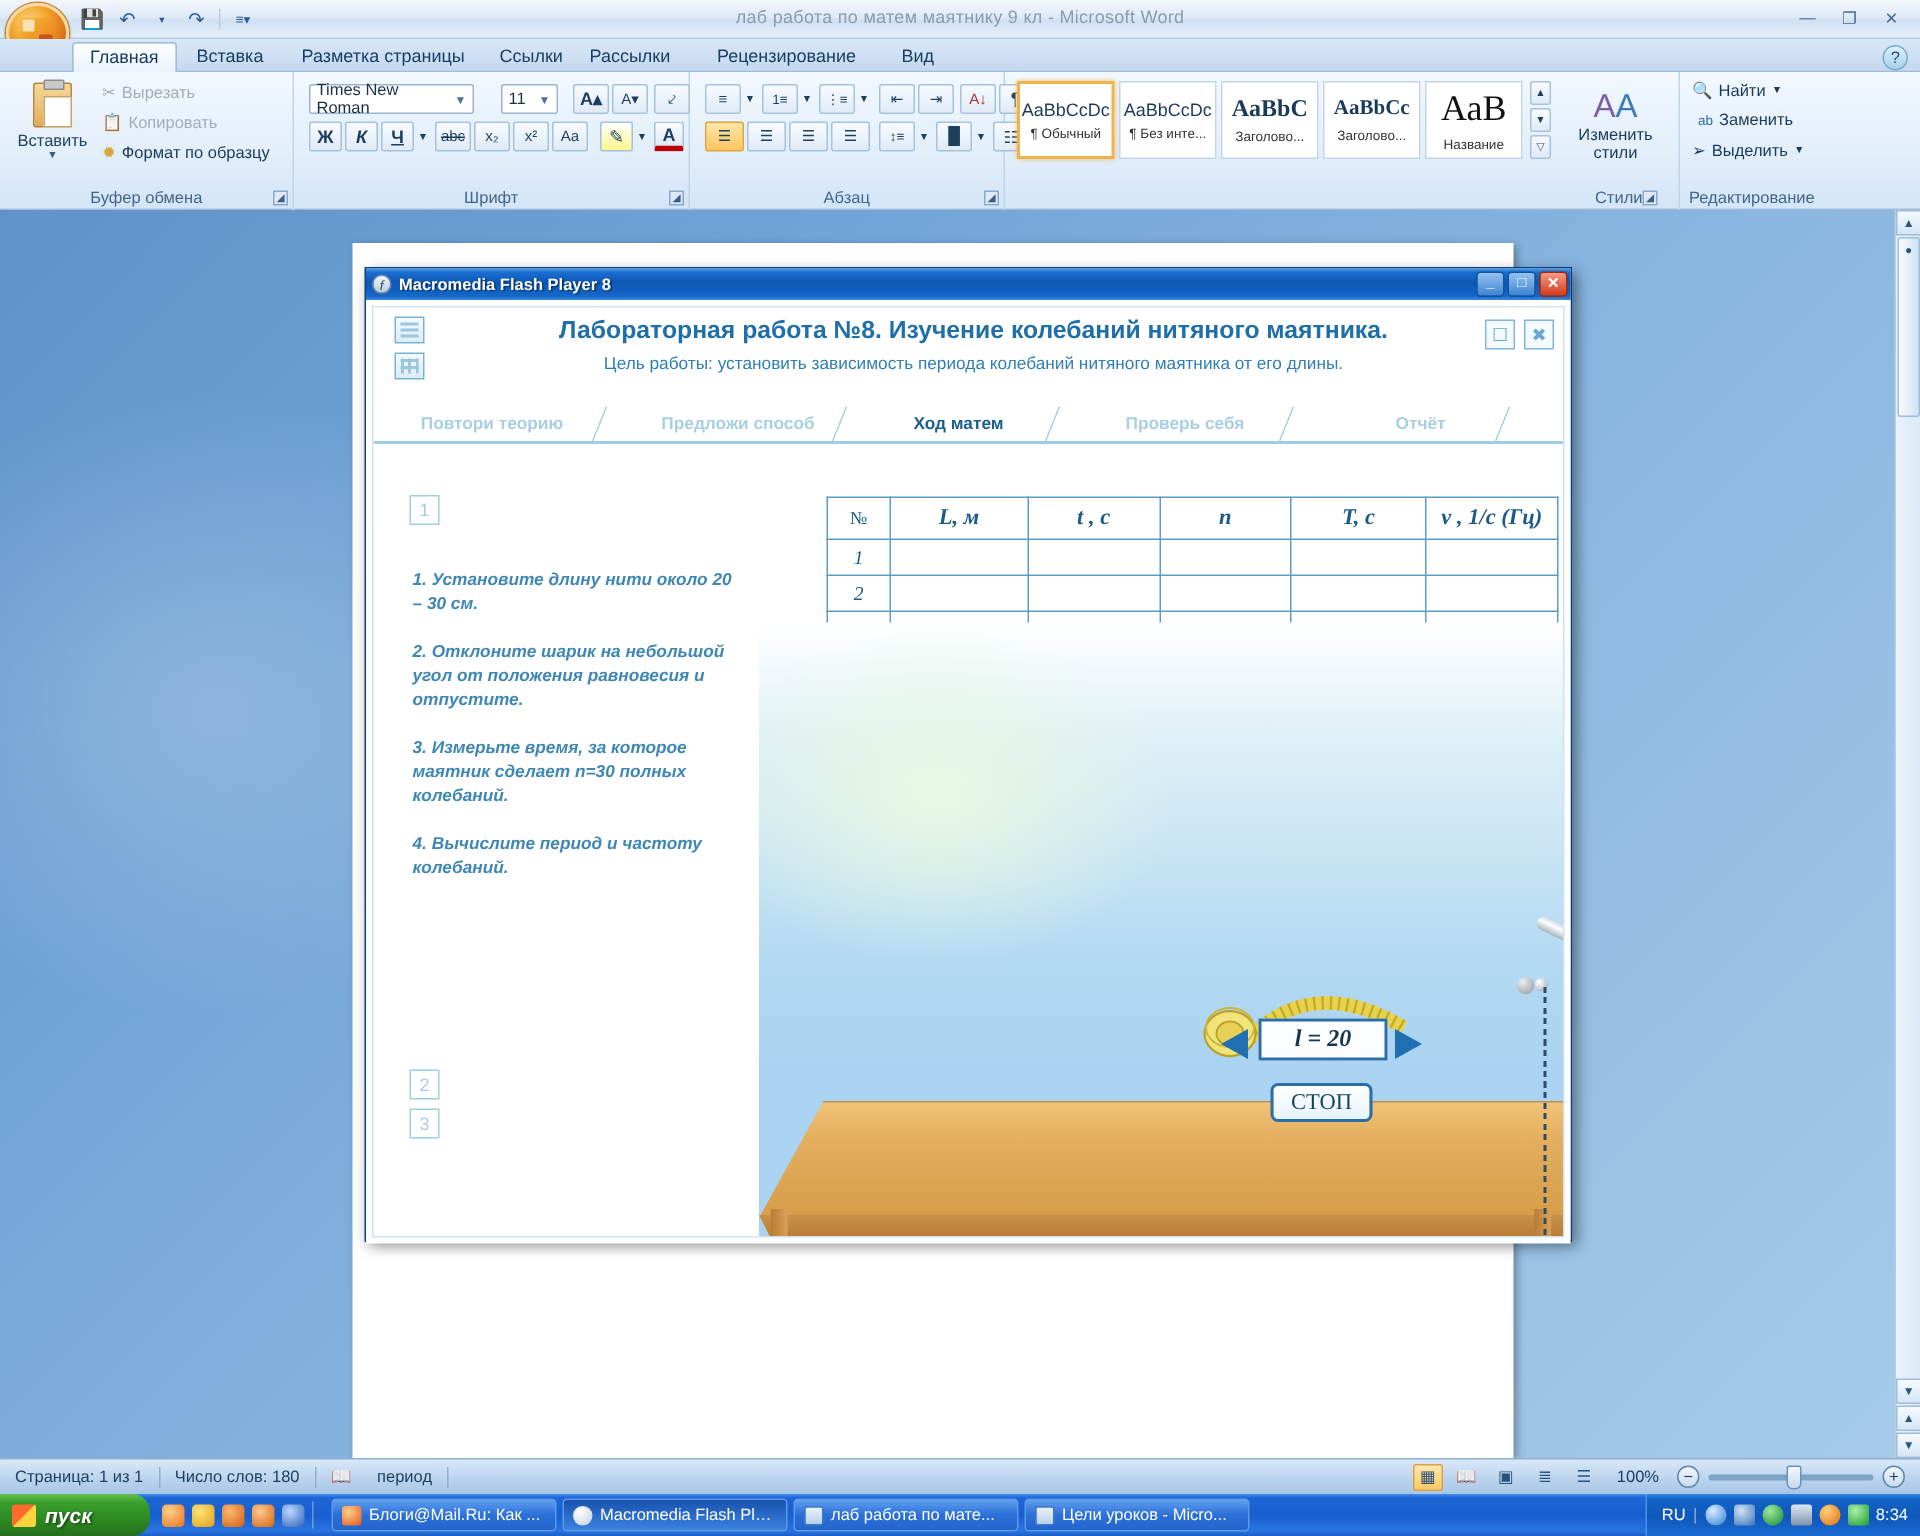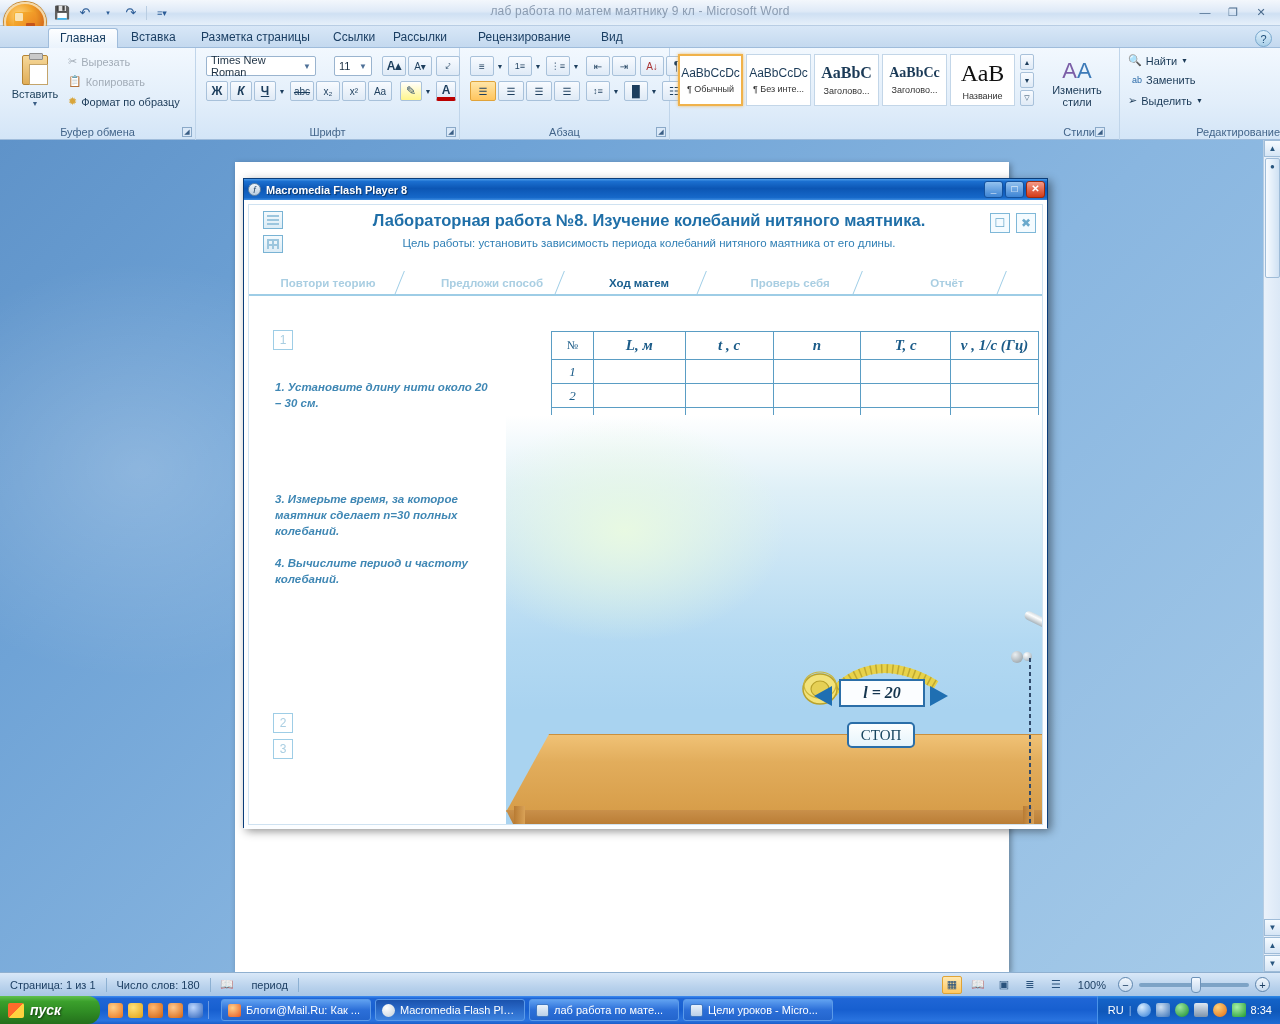--- a/index.html
+++ b/index.html
@@ -572,21 +572,21 @@
         </div>
         <div class="cmd-row" style="left:12px; top:26px; color:#1b3a57">
           <span style="font-size:9px;color:#2a6aa8">ab</span>
           <span>Заменить</span>
         </div>
         <div class="cmd-row" style="left:8px; top:46px; color:#1b3a57">
           <span>➢</span>
           <span>Выделить</span>
           <span style="font-size:7px">▼</span>
         </div>
-        <div class="group-label" style="text-align:right;padding-left:6px">Редактирование</div>
+        <div class="group-label" style="text-align:left;padding-left:6px">Редактирование</div>
       </div>
     </div>
 
     <div class="doc-area">
       <div class="page"></div>
     </div>
 
     <div class="scroll-right">
       <div class="sb-btn" style="top:0">▲</div>
       <div class="sb-thumb" style="top:18px; height:120px"></div>
@@ -670,20 +670,21 @@
               <td></td>
             </tr>
           </tbody>
             </table>
 
           <div class="step-box" style="left:24px; top:125px">1</div>
           <div class="step-box" style="left:24px; top:508px">2</div>
           <div class="step-box" style="left:24px; top:534px">3</div>
 
           <div class="instr" style="top:174px">1. Установите длину нити около 20 – 30 см.</div>
+          <div class="instr" style="top:222px">2. Отклоните шарик на небольшой угол  от положения равновесия и отпустите.</div>
           <div class="instr" style="top:286px">3. Измерьте время, за которое маятник сделает n=30 полных колебаний.</div>
           <div class="instr" style="top:350px">4. Вычислите период и частоту колебаний.</div>
 
           <div class="scene">
 
             <div class="table-top"></div>
             <div class="table-front"></div>
             <div class="table-leg" style="left:8px"></div>
             <div class="table-leg" style="right:10px"></div>
 

